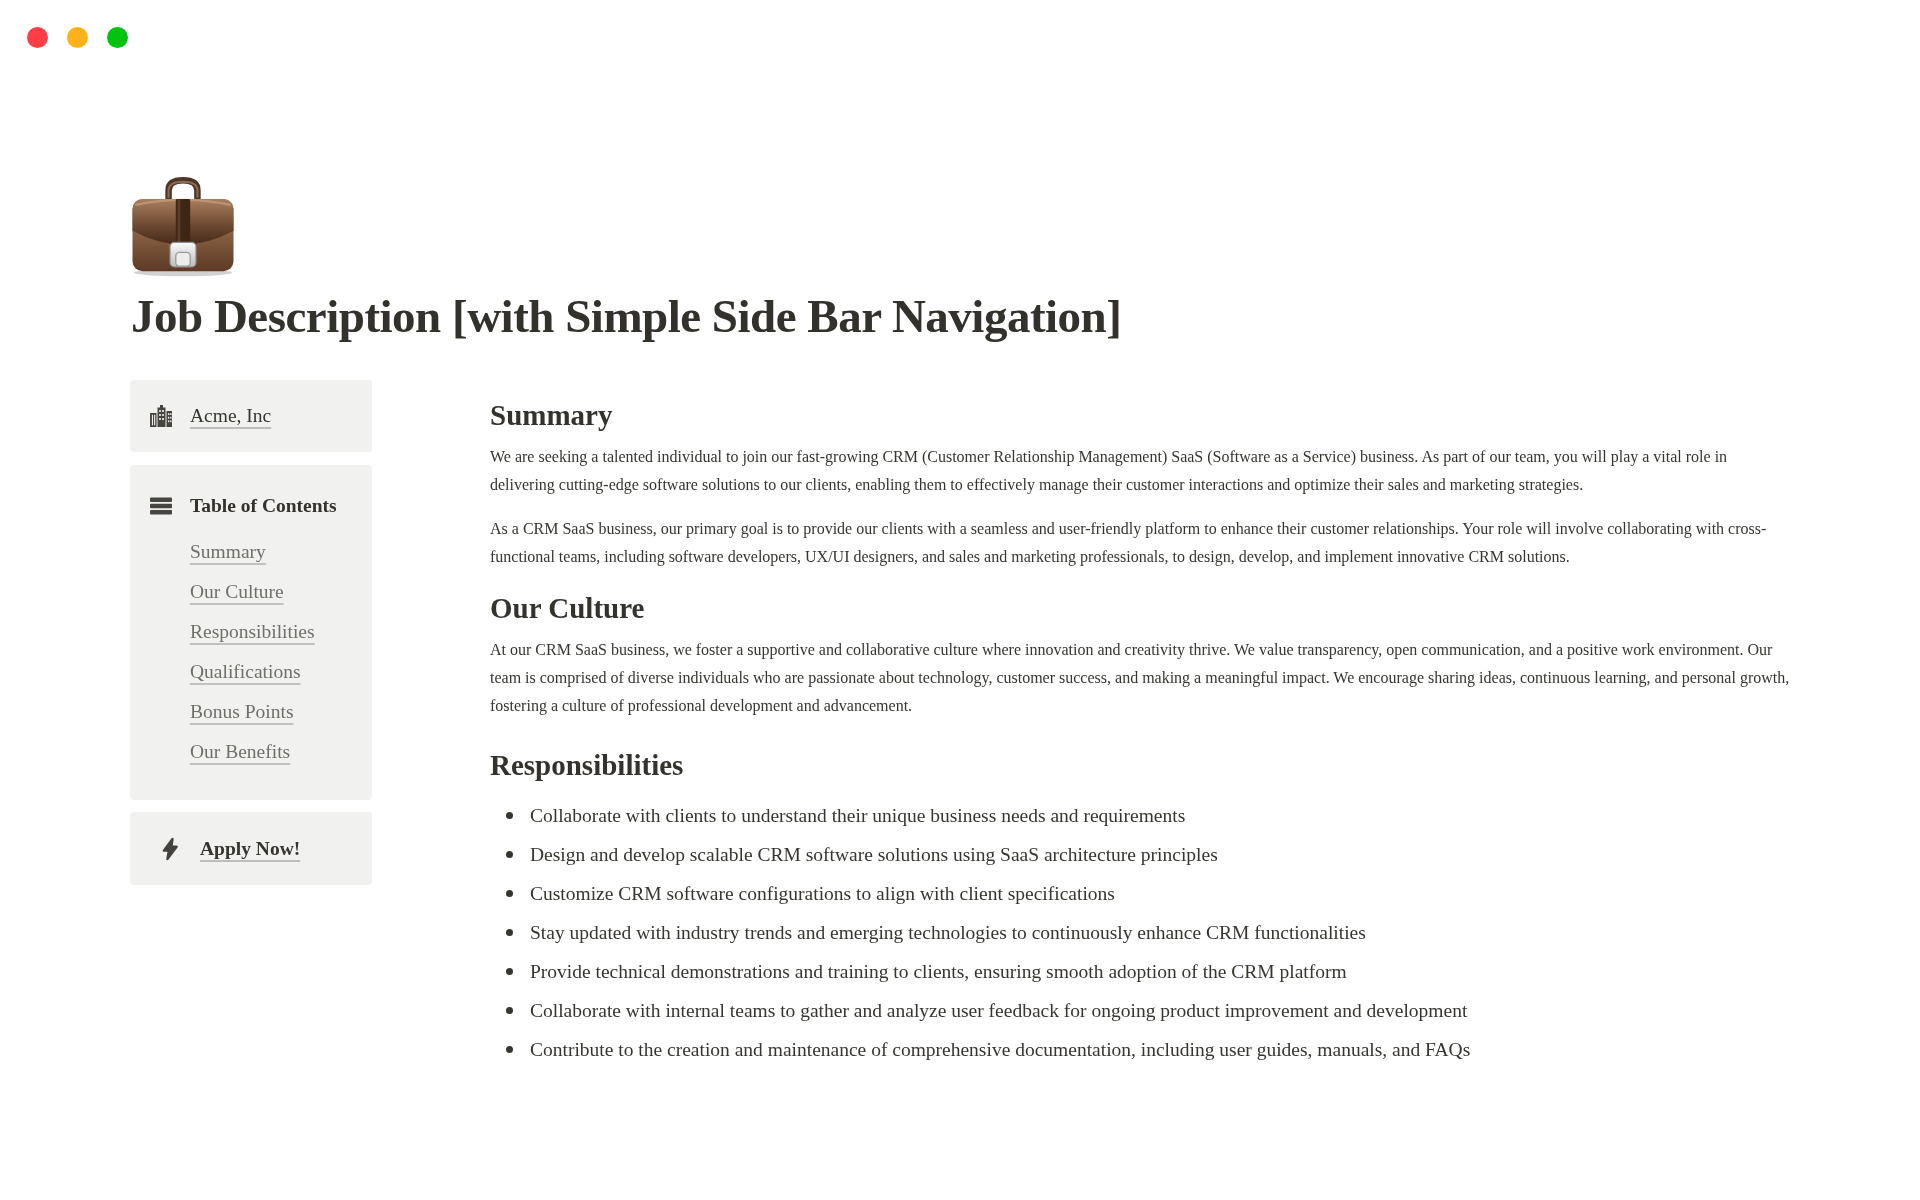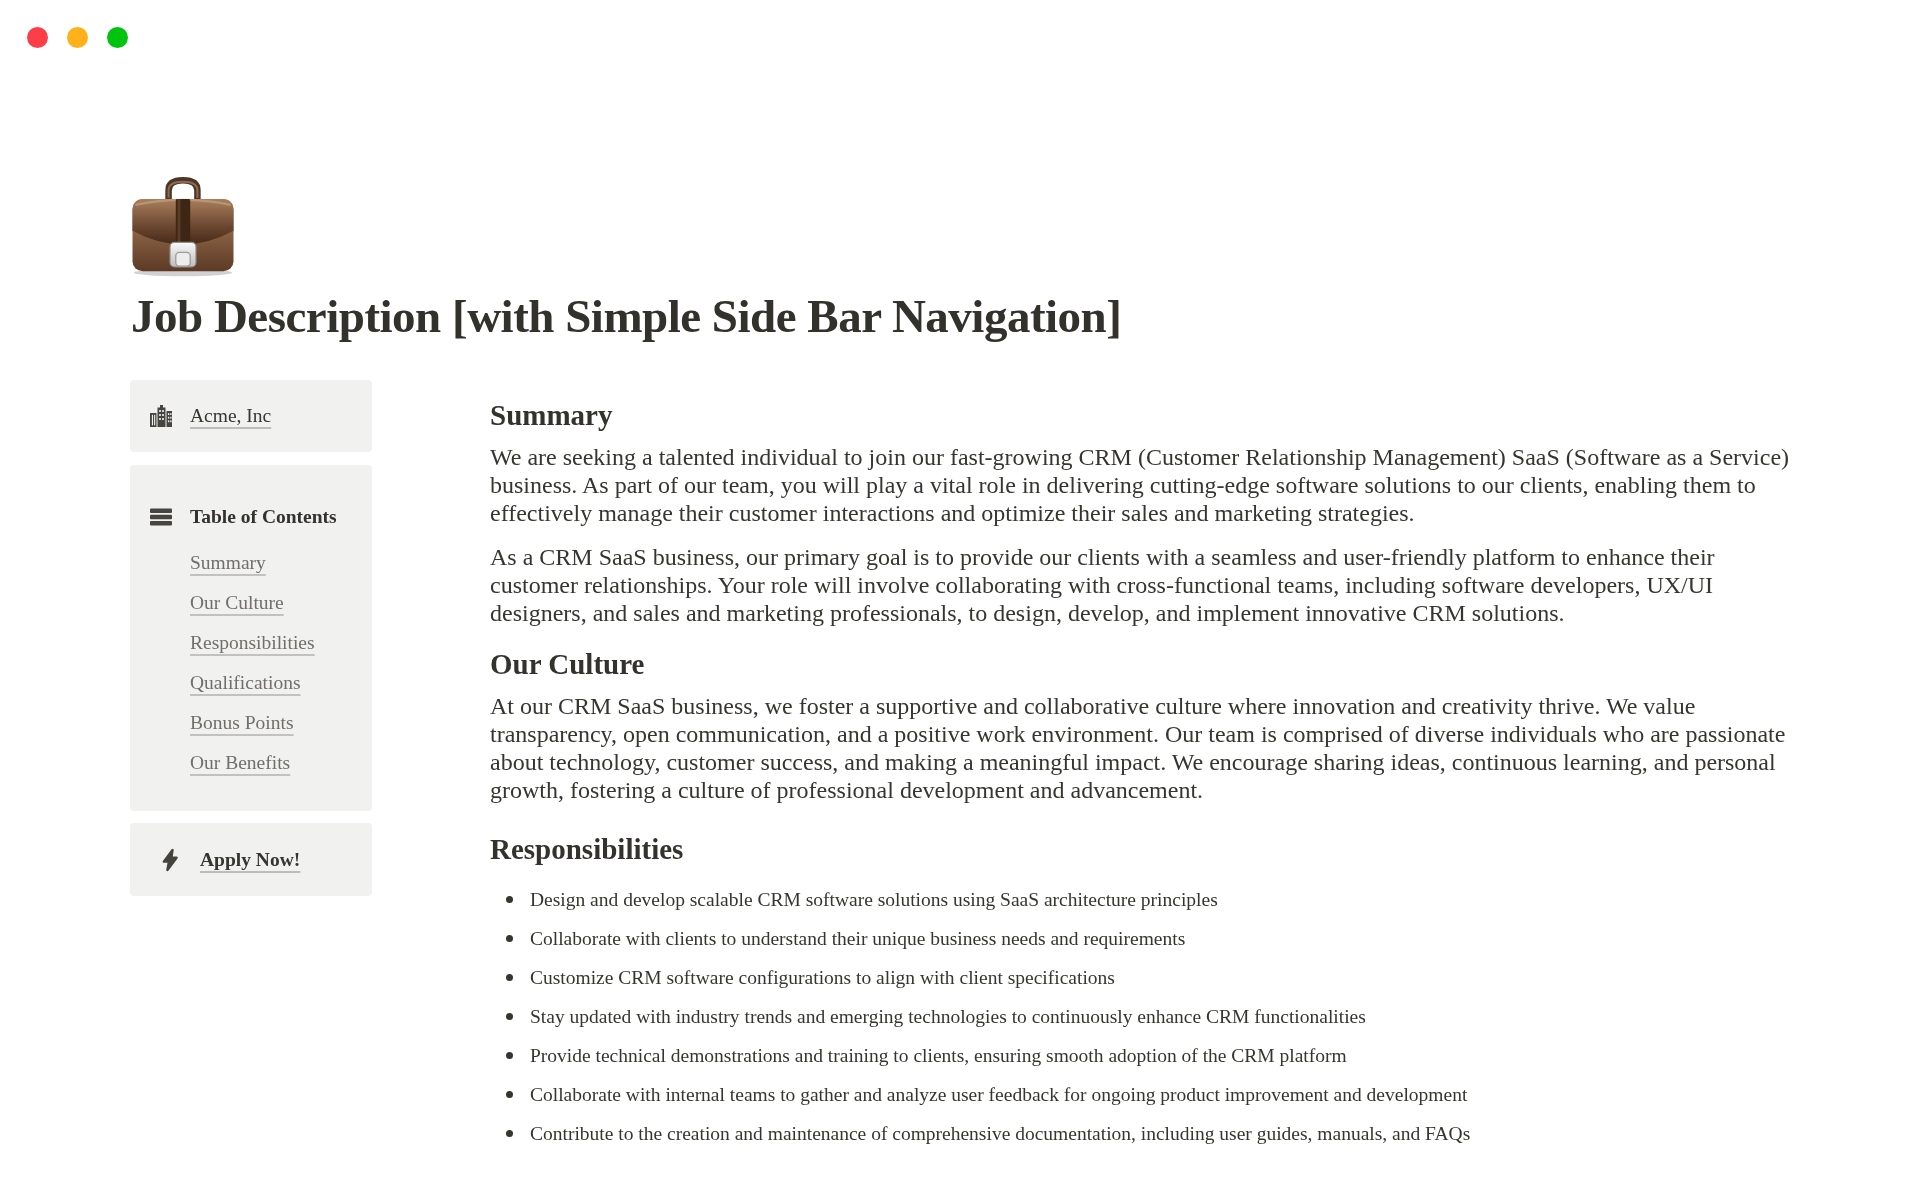--- a/index.html
+++ b/index.html
@@ -16,42 +16,42 @@
               font-size:47px;line-height:56px;font-weight:700;letter-spacing:-0.5px;color:#33312B;}
 
   
   .sidebar{position:absolute;left:130px;top:380px;width:242px;}
   .main{position:absolute;left:490px;top:380px;width:1300px;}
 
   .sbox{background:#F1F1EF;border-radius:4px;}
   .sbox .row{display:flex;align-items:center;padding-left:28px;}
   .box-company{height:72px;margin-bottom:13px;display:flex;align-items:center;}
   .box-company .row{padding-left:18px;}
-  .box-toc{padding:39px 18px 28px 18px;margin-bottom:12px;}
+  .box-toc{padding:28px 18px 28px 18px;margin-bottom:12px;}
   .box-apply{height:73px;display:flex;align-items:center;}
 
   .s-icon{width:26px;height:26px;flex:0 0 26px;display:inline-flex;align-items:center;justify-content:center;}
   .s-label{margin-left:16px;font-size:19.5px;line-height:26px;}
 
   .link-dark{color:#37352F;font-weight:500;text-decoration:underline;
              text-decoration-color:rgba(55,53,47,0.28);text-decoration-thickness:1.5px;text-underline-offset:5px;cursor:pointer;}
   .bold{font-weight:700;}
   .toc-head{display:flex;align-items:center;}
   .toc-head .s-label{font-weight:700;color:#34322C;text-decoration:none;}
   .toc-links{list-style:none;margin:13px 0 0 0;padding:0 0 0 42px;}
   .toc-links li{height:40px;display:flex;align-items:center;}
   .toc-links a{color:#716F6A;font-size:19.5px;text-decoration:underline;
                text-decoration-color:rgba(55,53,47,0.25);text-decoration-thickness:1.5px;text-underline-offset:5px;cursor:pointer;}
 
   
   .main h2{font-size:29px;line-height:38px;font-weight:700;color:#34322C;margin:0;}
   .main h2.first{margin-top:16px;}
   .main h2.later-1{margin-top:18px;}
   .main h2.later-2{margin-top:26px;}
-  .main p{font-size:24px;line-height:28px;margin:9px 0 0 0;color:#37352F;}
+  .main p{font-size:16px;line-height:28px;margin:9px 0 0 0;color:#37352F;}
   .main p + p{margin-top:16px;}
   .bullets{list-style:none;margin:12px 0 0 0;padding:0;}
   .bullets li{position:relative;padding:5px 0 5px 40px;font-size:19.5px;line-height:29px;color:#37352F;}
   .bullets li::before{content:"";position:absolute;left:16px;top:16px;width:7px;height:7px;border-radius:50%;background:#37352F;}
 </style>
 </head>
 <body>
 
 <div class="page">
 
@@ -176,22 +176,22 @@
 
     <h2 class="first">Summary</h2>
     <p>We are seeking a talented individual to join our fast-growing CRM (Customer Relationship Management) SaaS (Software as a Service) business. As part of our team, you will play a vital role in delivering cutting-edge software solutions to our clients, enabling them to effectively manage their customer interactions and optimize their sales and marketing strategies.</p>
     <p>As a CRM SaaS business, our primary goal is to provide our clients with a seamless and user-friendly platform to enhance their customer relationships. Your role will involve collaborating with cross-functional teams, including software developers, UX/UI designers, and sales and marketing professionals, to design, develop, and implement innovative CRM solutions.</p>
 
     <h2 class="later-1">Our Culture</h2>
     <p>At our CRM SaaS business, we foster a supportive and collaborative culture where innovation and creativity thrive. We value transparency, open communication, and a positive work environment. Our team is comprised of diverse individuals who are passionate about technology, customer success, and making a meaningful impact. We encourage sharing ideas, continuous learning, and personal growth, fostering a culture of professional development and advancement.</p>
 
     <h2 class="later-2">Responsibilities</h2>
     <ul class="bullets">
+      <li>Collaborate with clients to understand their unique business needs and requirements</li>
       <li>Design and develop scalable CRM software solutions using SaaS architecture principles</li>
-      <li>Collaborate with clients to understand their unique business needs and requirements</li>
       <li>Customize CRM software configurations to align with client specifications</li>
       <li>Stay updated with industry trends and emerging technologies to continuously enhance CRM functionalities</li>
       <li>Provide technical demonstrations and training to clients, ensuring smooth adoption of the CRM platform</li>
       <li>Collaborate with internal teams to gather and analyze user feedback for ongoing product improvement and development</li>
       <li>Contribute to the creation and maintenance of comprehensive documentation, including user guides, manuals, and FAQs</li>
     </ul>
 
   </div>
 </div>
 

